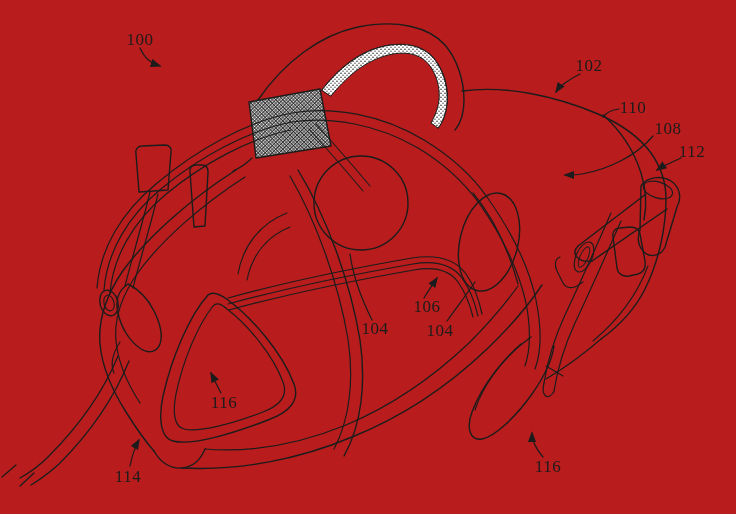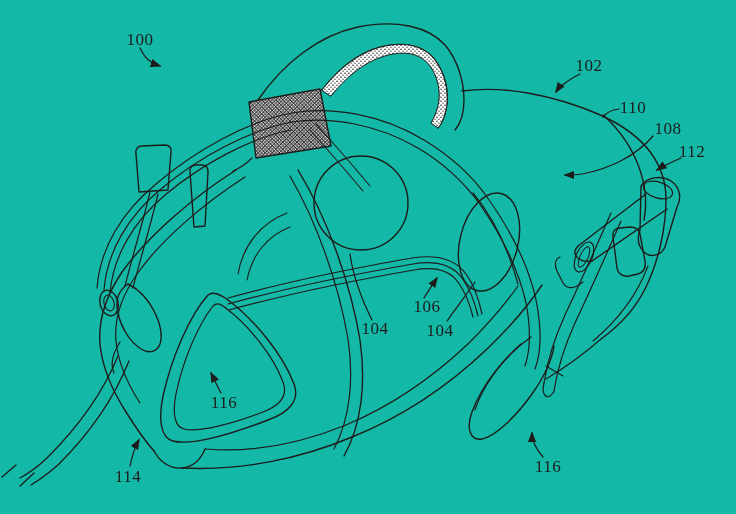--- a/index.html
+++ b/index.html
@@ -1,19 +1,19 @@
 <!DOCTYPE html>
 <html><head>
 <meta charset="utf-8">
 <style>
   html,body{margin:0;padding:0;background:#ffffff;}
   .canvas{
     position:relative;
     width:736px;height:514px;
-    background:#14b8a6;
+    background:#b91c1c;
     overflow:hidden;
     font-family:"Liberation Serif", serif;
   }
   svg{display:block;}
   .refnum{
     font-family:"Liberation Serif", serif;
     font-size:17px;
     fill:#1c1c1c;
     text-anchor:middle;
     letter-spacing:0.5px;

